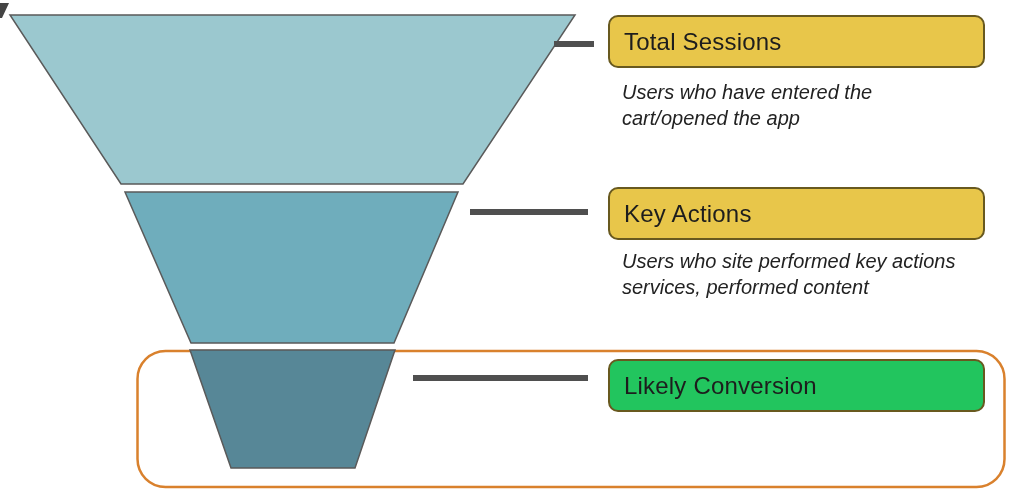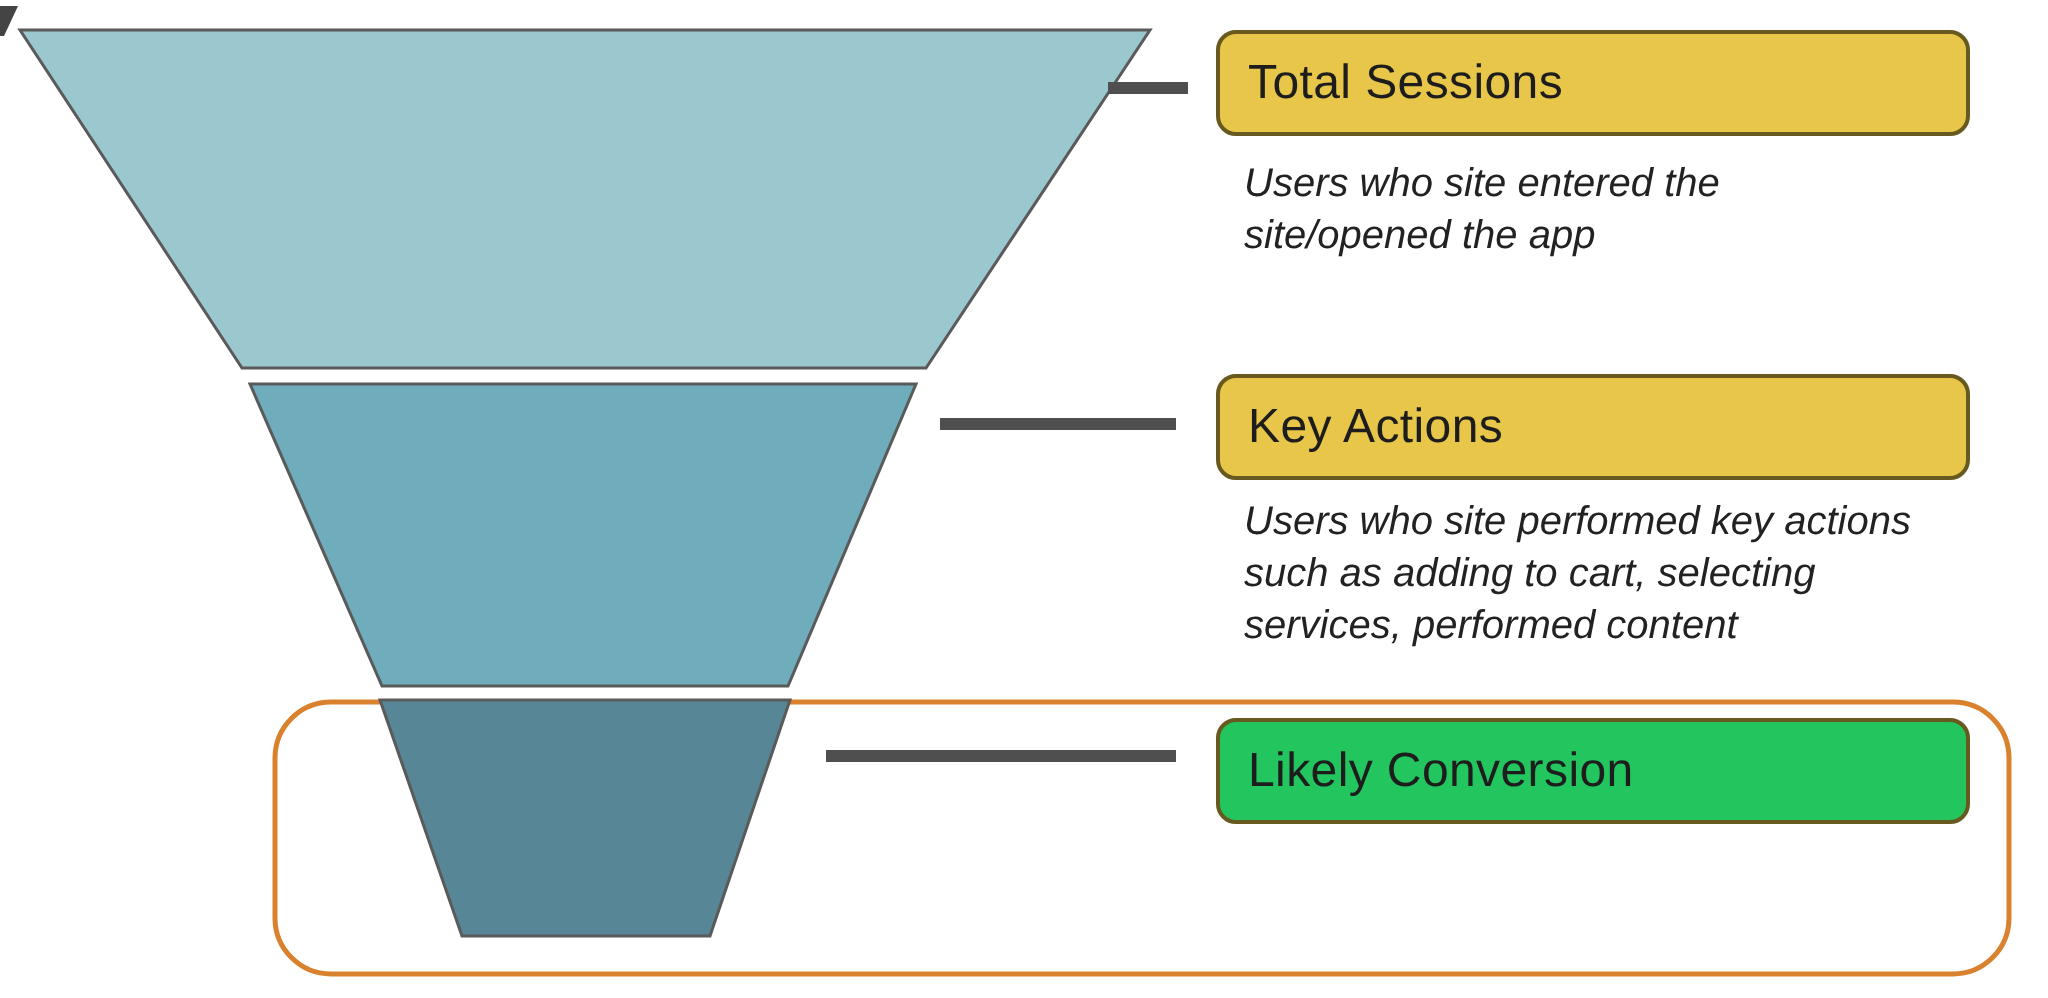--- a/index.html
+++ b/index.html
@@ -73,30 +73,29 @@
     <rect x="470" y="209" width="118" height="6" fill="#4f4f4f"></rect>
     <rect x="413" y="375" width="175" height="6" fill="#4f4f4f"></rect>
 
     <polygon points="0,3 9,3 2,18 0,18" fill="#444444"></polygon>
   </svg>
 
   <div class="label-box box-1" style="background: rgb(232, 198, 74); border-color: rgb(104, 89, 31);">
     <span class="label-text" style="color: rgb(29, 29, 29);">Total Sessions</span>
   </div>
   <div class="desc-block desc-1" style="color: rgb(34, 34, 34);">
-    <div>Users who site entered the</div>
-    <div>site/opened the app</div>
+    <div>Users who have entered the</div>
+    <div>cart/opened the app</div>
   </div>
 
   <div class="label-box box-2" style="background: rgb(232, 198, 74); border-color: rgb(104, 89, 31);">
     <span class="label-text" style="color: rgb(29, 29, 29);">Key Actions</span>
   </div>
   <div class="desc-block desc-2" style="color: rgb(34, 34, 34);">
     <div>Users who site performed key actions</div>
-    <div>such as adding to cart, selecting</div>
     <div>services, performed content</div>
   </div>
 
   <div class="label-box box-3" style="background: #22c55e; border-color: rgb(104, 89, 31);">
     <span class="label-text" style="color: rgb(29, 29, 29);">Likely Conversion</span>
   </div>
 
 </div>
 
 </body></html>

